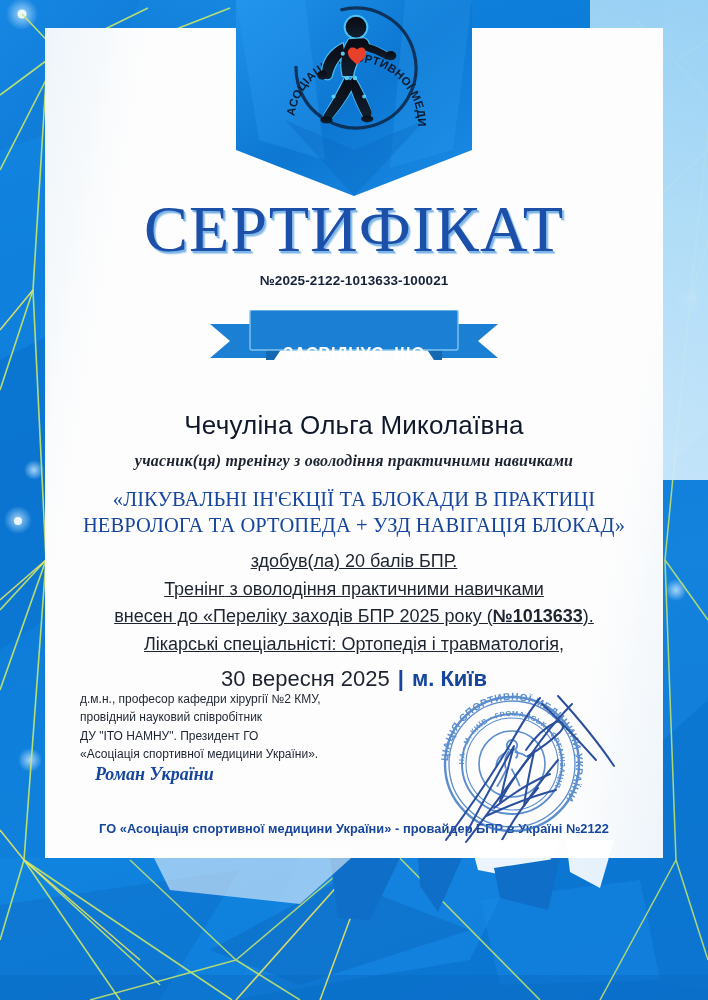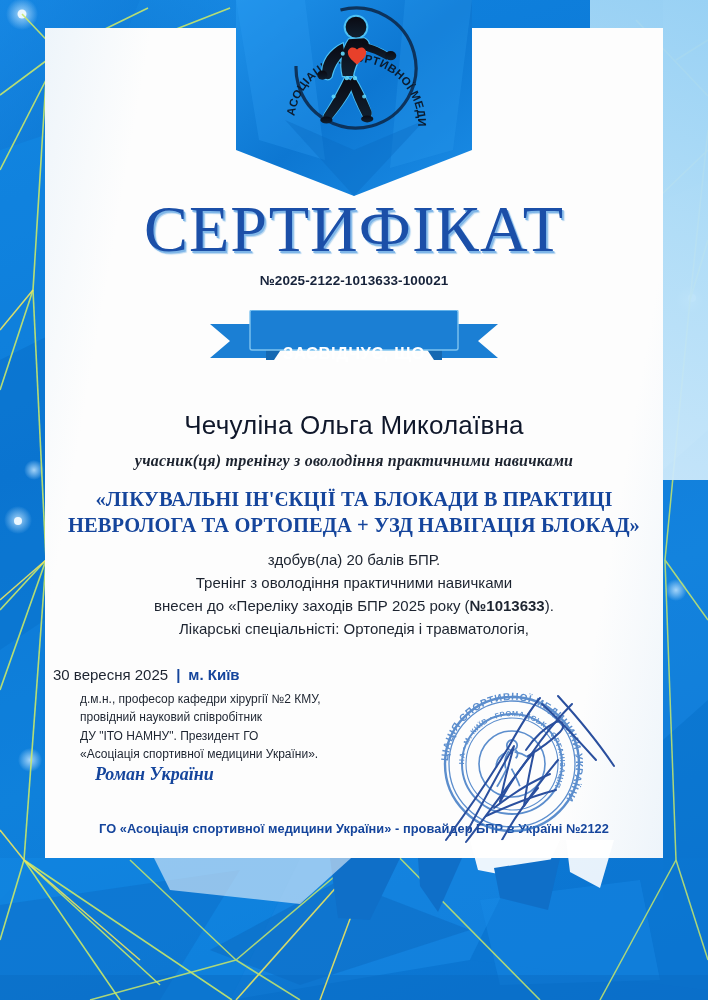--- a/index.html
+++ b/index.html
@@ -156,43 +156,45 @@
     color: #1d2430;
     letter-spacing: 0.2px;
   }
 
   .course-title {
     position: absolute;
     top: 458px;
     left: 18px; right: 18px;
     text-align: center;
     font-family: "Liberation Serif", serif;
-    font-weight: bold;
+    font-weight: normal;
     font-size: 20.5px;
     line-height: 1.28;
     color: #15459c;
     letter-spacing: 0.1px;
   }
 
   .body-block {
     position: absolute;
     top: 520px;
     left: 30px; right: 30px;
     text-align: center;
-    font-size: 15px;
+    font-size: 18px;
     line-height: 1.54;
     color: #1d2430;
+    text-decoration: underline;
   }
   .body-block .b { font-weight: bold; }
 
   .date-line {
     position: absolute;
     top: 638px;
-    left: 8px; right: 0;
-    font-size: 15px;
+    left: 0; right: 0;
+    text-align: center;
+    font-size: 22px;
     font-weight: 500;
     color: #1d2430;
   }
   .date-sep {
     color: #15459c;
     font-weight: bold;
     margin: 0 8px;
   }
   .date-city { color: #15459c; font-weight: bold; }
 

